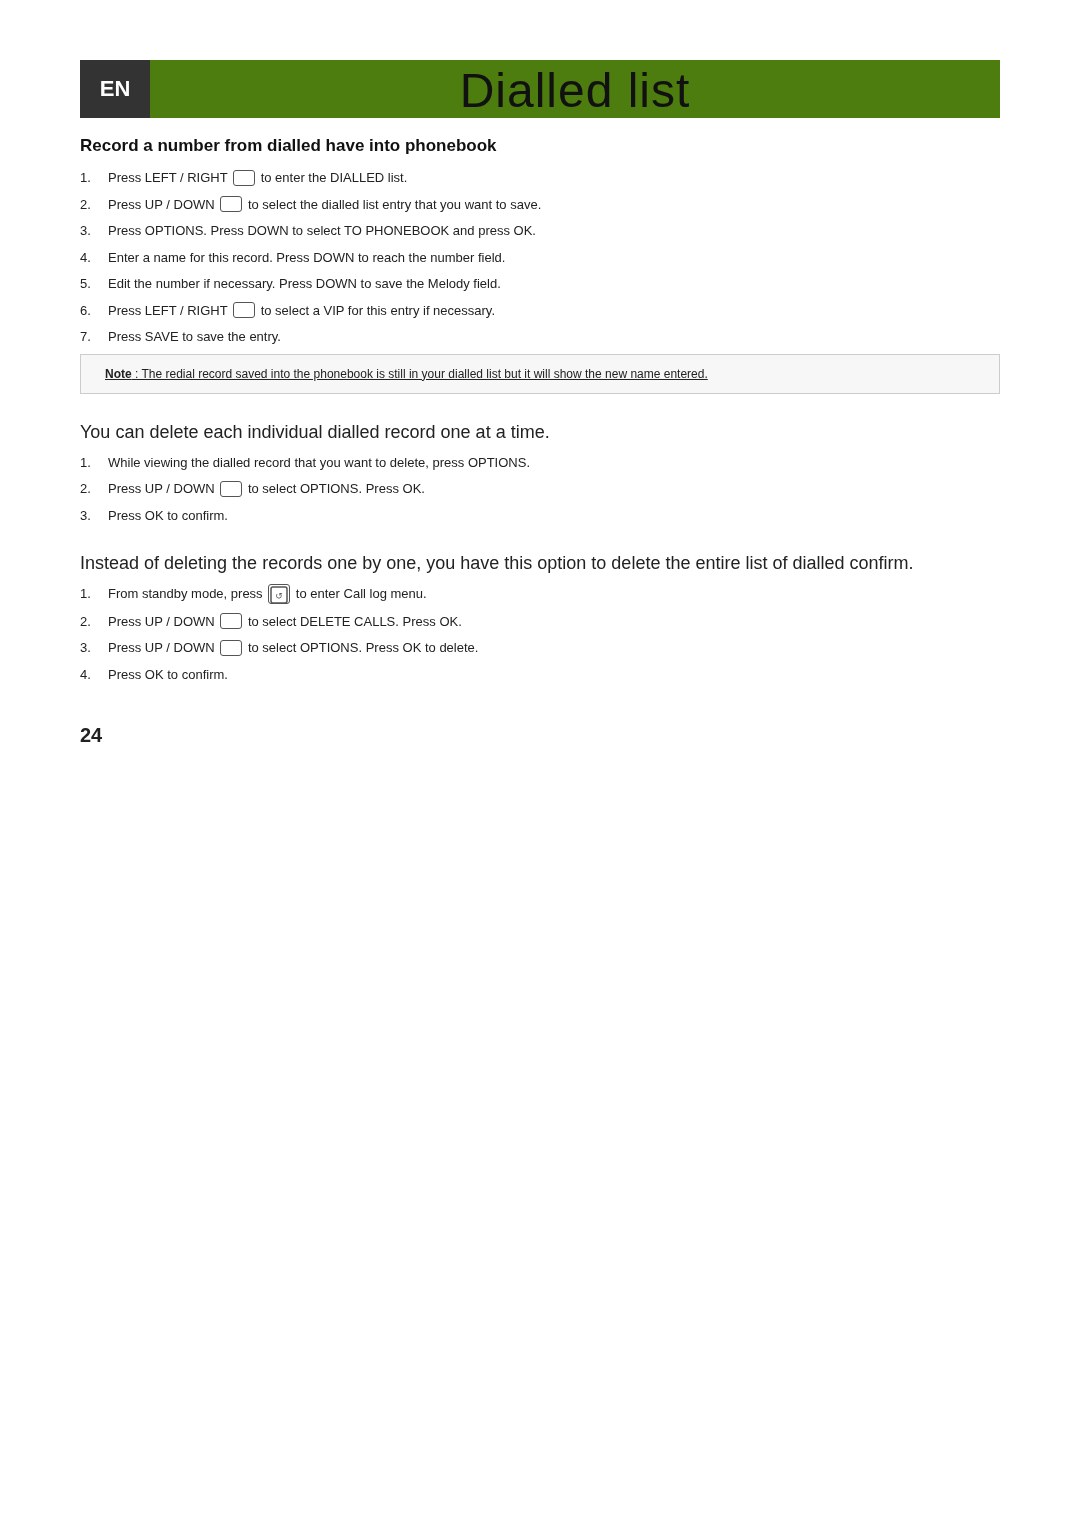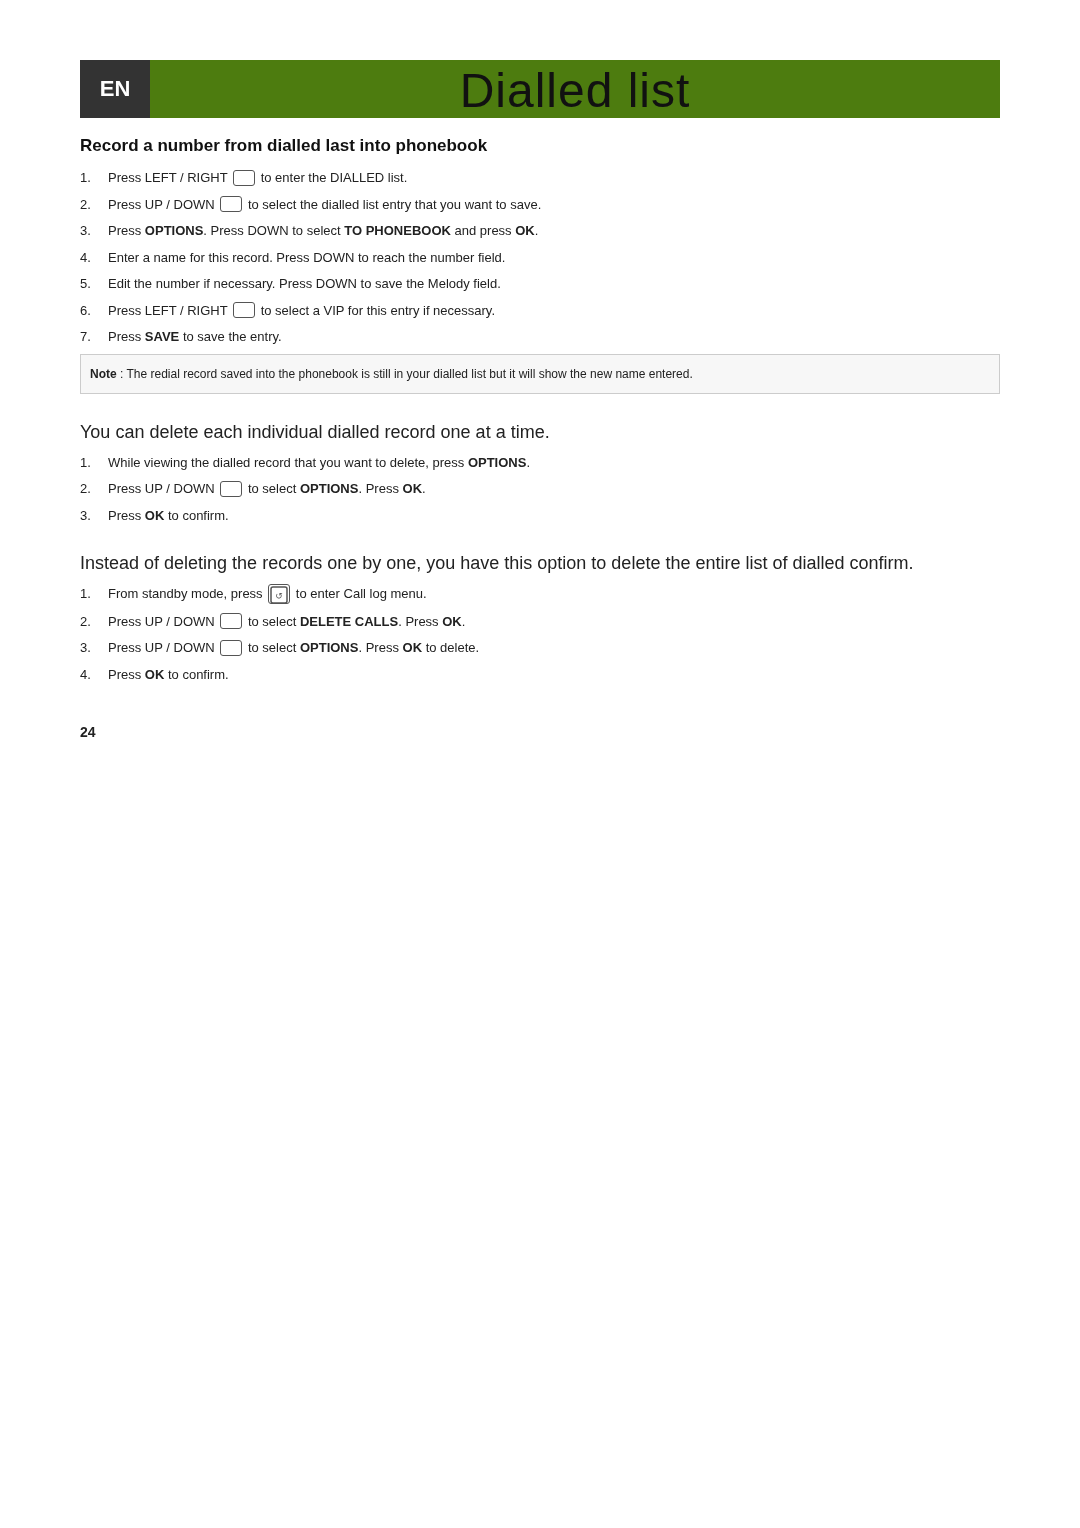--- a/index.html
+++ b/index.html
@@ -86,21 +86,21 @@
       min-width: 28px;
       font-size: 13px;
       color: #222;
     }
 
     .step-content {
       flex: 1;
     }
 
     .step-content b {
-      font-weight: bold;
+      font-weight: normal;
     }
 
     
     .icon-nav {
       display: inline-block;
       width: 22px;
       height: 16px;
       border: 1.5px solid #555;
       border-radius: 3px;
       vertical-align: middle;
@@ -120,51 +120,52 @@
       position: relative;
       top: -1px;
       text-align: center;
       font-size: 11px;
       line-height: 18px;
     }
 
     .note-box {
       border: 1px solid #ccc;
       background: #f7f7f7;
-      padding: 10px 9px;
+      padding: 10px 24px;
       margin: 4px 0;
       font-size: 12px;
       line-height: 1.5;
+      text-decoration: underline;
     }
 
     .note-box b {
       font-weight: bold;
     }
 
     .page-number {
-      font-size: 14px;
+      font-size: 20px;
       font-weight: bold;
       margin-top: 40px;
       color: #222;
     }
   </style>
 </head>
 <body>
 
 <div class="page-header">
   <div class="en-badge">
     <span>EN</span>
   </div>
   <div class="page-title-box">
     <h1 class="page-title">Dialled list</h1>
   </div>
 </div>
 
 <div class="section">
-  <h2 class="section-title">Record a number from dialled last into phonebook</h2>
+  <h2 class="section-title">Record a number from dialled have into phonebook</h2>
 
   <ol class="steps">
 
     <li>
       <span class="step-num">1.</span>
       <span class="step-content">
         Press LEFT / RIGHT
         <span class="icon-nav"></span>
         to enter the DIALLED list.
       </span>

